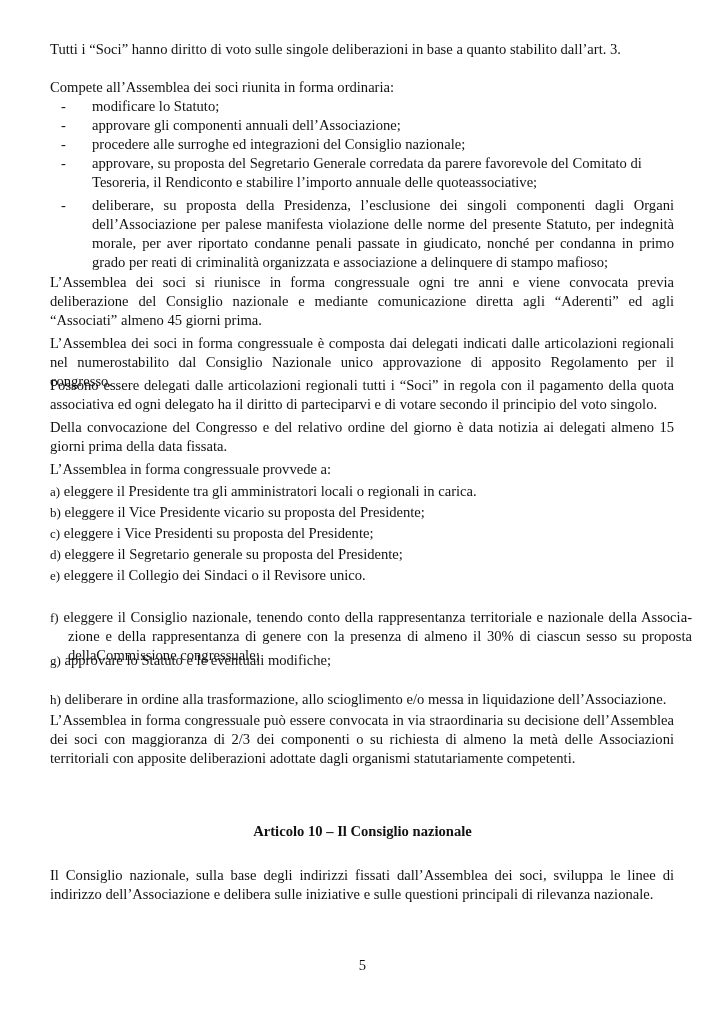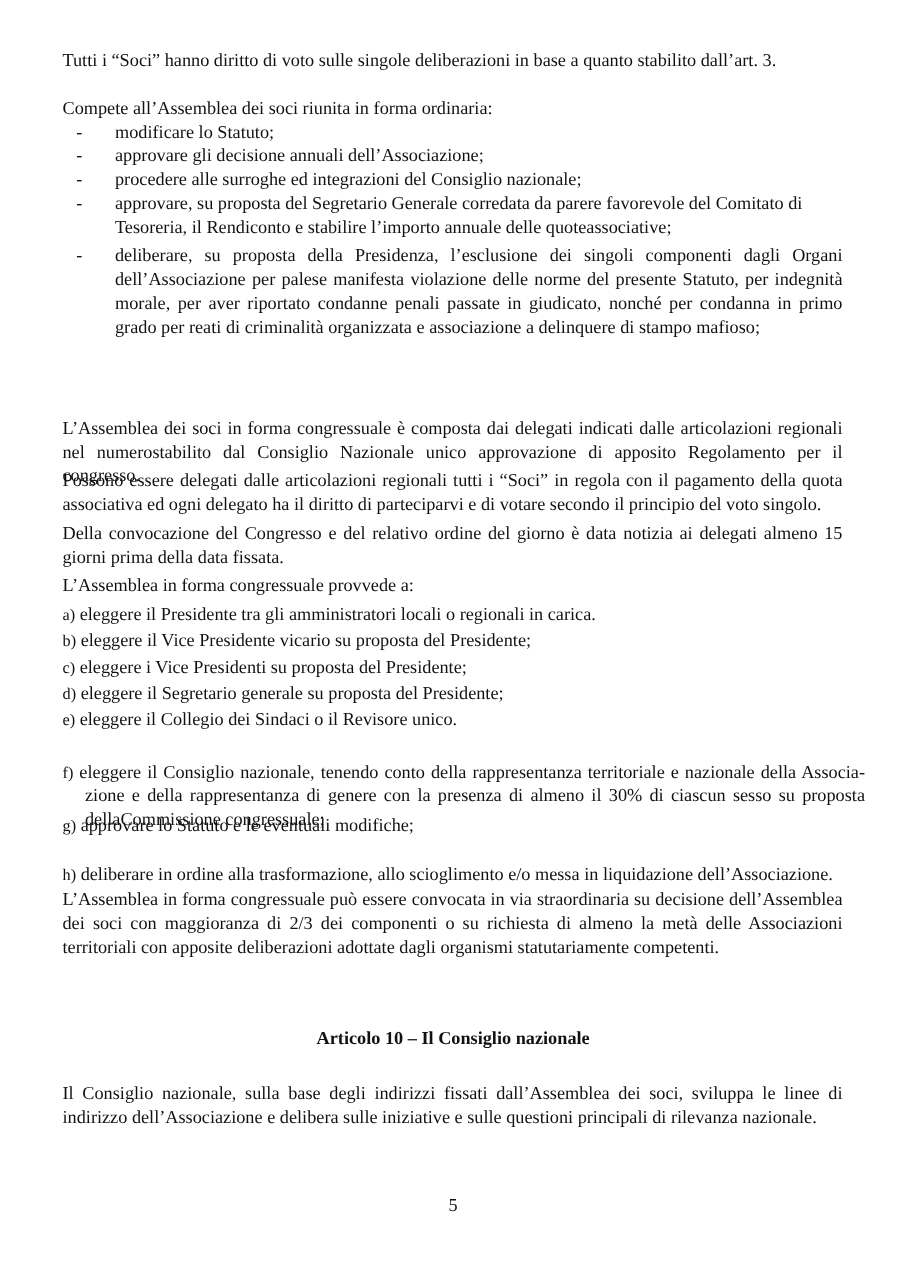--- a/index.html
+++ b/index.html
@@ -83,36 +83,37 @@
 
   <p class="blk" style="top:78px;">Compete all’Assemblea dei soci riunita in forma ordinaria:</p>
 
   <ul class="dash-list" style="top:97px;">
     <li class="dash-item" style="height:19px;">
       <span class="dash">-</span>
       <span>modificare lo Statuto;</span>
     </li>
     <li class="dash-item" style="height:19px;">
       <span class="dash">-</span>
-      <span>approvare gli decisione annuali dell’Associazione;</span>
+      <span>approvare gli componenti annuali dell’Associazione;</span>
     </li>
     <li class="dash-item" style="height:19px;">
       <span class="dash">-</span>
       <span>procedere alle surroghe ed integrazioni del Consiglio nazionale;</span>
     </li>
     <li class="dash-item" style="height:42px;">
       <span class="dash">-</span>
       <span>approvare, su proposta del Segretario Generale corredata da parere favorevole del Comitato di Tesoreria, il Rendiconto e stabilire l’importo annuale delle quoteassociative;</span>
     </li>
     <li class="dash-item just">
       <span class="dash">-</span>
       <span>deliberare, su proposta della Presidenza, l’esclusione dei singoli componenti dagli Organi dell’Associazione per palese manifesta violazione delle norme del presente Statuto, per indegnità morale, per aver riportato condanne penali passate in giudicato, nonché per condanna in primo grado per reati di criminalità organizzata e associazione a delinquere di stampo mafioso;</span>
     </li>
   </ul>
 
+  <p class="blk just" style="top:273px;">L’Assemblea dei soci si riunisce in forma congressuale ogni tre anni e viene convocata previa deliberazione del Consiglio nazionale e mediante comunicazione diretta agli “Aderenti” ed agli “Associati” almeno 45 giorni   prima.</p>
 
   <p class="blk just" style="top:334px;">L’Assemblea dei soci in forma congressuale è composta dai delegati indicati dalle articolazioni regionali nel numerostabilito dal Consiglio Nazionale unico approvazione di apposito Regolamento per il congresso.</p>
 
   <p class="blk just" style="top:376px;">Possono essere delegati dalle articolazioni regionali tutti i “Soci” in regola con il pagamento della quota associativa ed ogni delegato ha il diritto di parteciparvi e di votare secondo il principio del voto singolo.</p>
 
   <p class="blk just" style="top:418px;">Della convocazione del Congresso e del relativo ordine del giorno è data notizia ai delegati almeno 15 giorni prima della data fissata.</p>
 
   <p class="blk" style="top:460px;">L’Assemblea in forma congressuale provvede a:</p>
 
   <p class="alpha-item" style="top:482px;">

